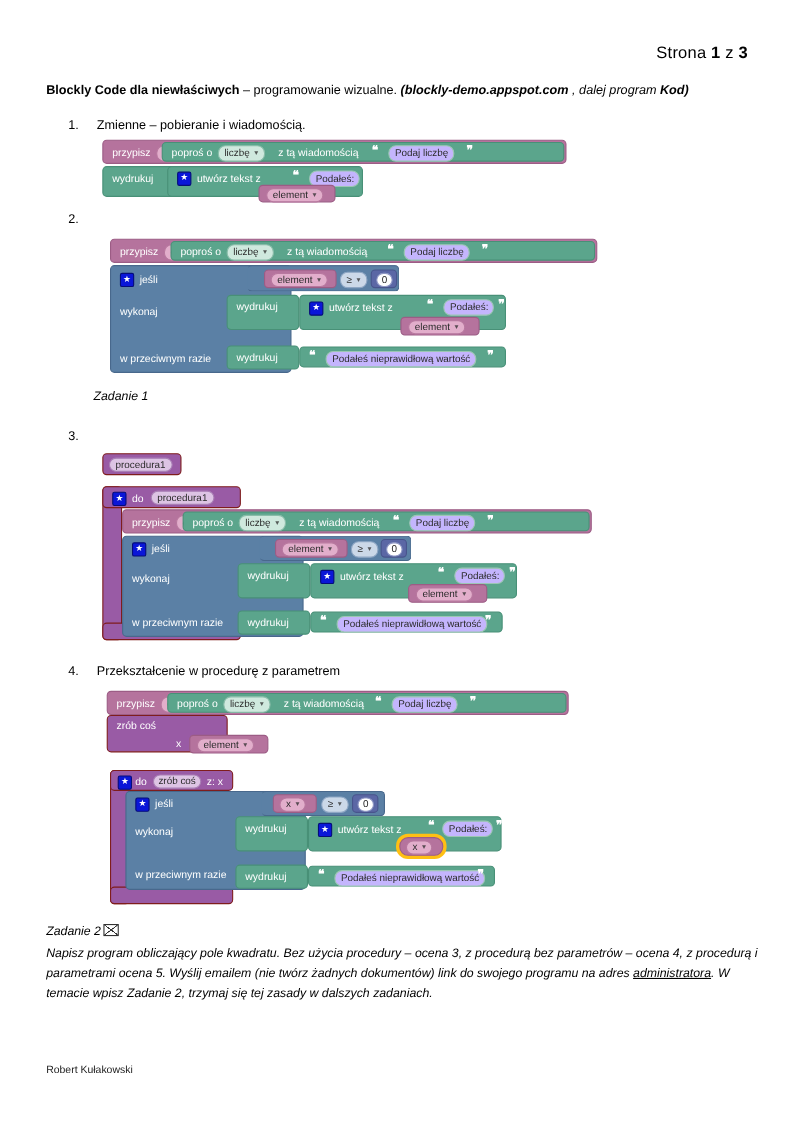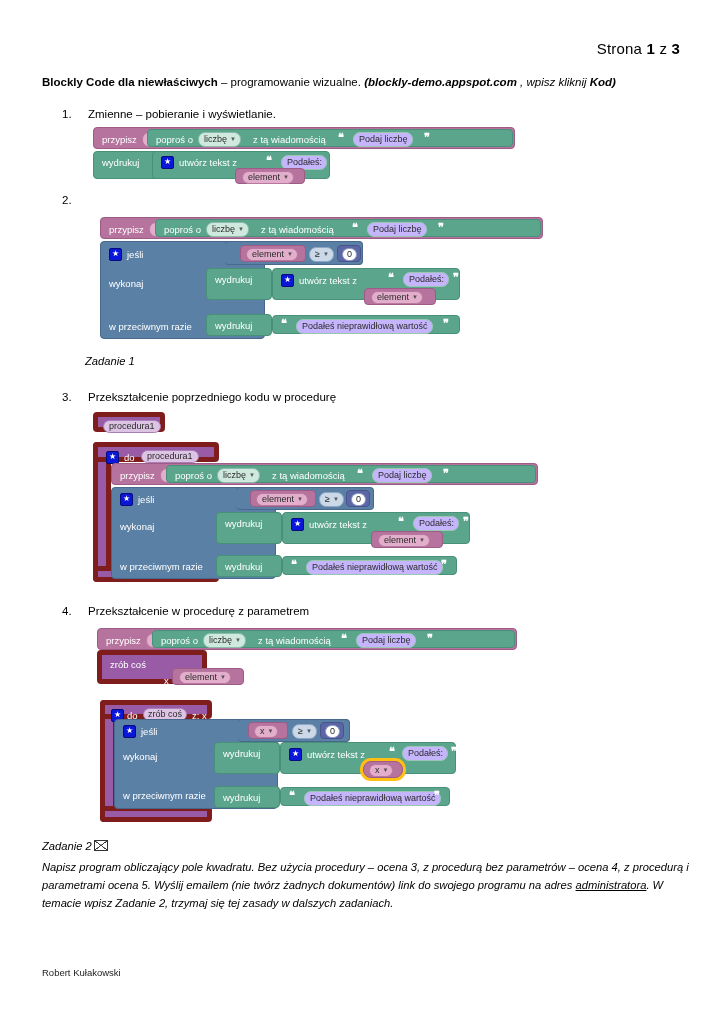--- a/index.html
+++ b/index.html
@@ -26,21 +26,21 @@
 
   
   .blk{position:absolute;box-sizing:border-box;border-radius:4px;
        font-size:9.5px;color:#fff;line-height:1;white-space:nowrap;}
   .blk .lbl{position:absolute;white-space:nowrap;}
   
   .c-var   {background:#b5739d;border:1px solid #9c5c85;}
   .c-green {background:#5ba58c;border:1px solid #489077;}
   .c-blue  {background:#5b80a5;border:1px solid #48688c;}
   .c-num   {background:#5b67a5;border:1px solid #48548c;}
-  .c-purple{background:#995ba5;border:5px solid #7f1d1d;}
+  .c-purple{background:#995ba5;border:1px solid #7f1d1d;}
 
   
   .field{position:absolute;box-sizing:border-box;border-radius:7px;
          background:#e2aecb;border:1px solid #b8789f;color:#2b2b2b;
          font-size:9px;line-height:1;padding:2px 4px 2px 5px;white-space:nowrap;}
   .field.f-green{background:#cfe9de;border-color:#89bda9;}
   .field.f-blue {background:#cbd8e8;border-color:#8ea6c4;}
   .field.f-num  {background:#ffffff;border-color:#8e97c4;color:#222;}
   .field.f-purple{background:#ddc4e4;border-color:#a97fb5;}
   .field.f-white{background:#c4b5fd;border-color:#9cc6b4;}
@@ -64,25 +64,25 @@
 </head>
 <body>
 
 <div class="page">
 
   <div class="hdr">
     <span>Strona </span><b>1</b><span> z </span><b>3</b>
   </div>
 
   <div class="title">
-    <span class="b">Blockly Code dla niewłaściwych</span><span> – programowanie wizualne. </span><span class="bi">(blockly-demo.appspot.com</span><span class="i"> , wpisz kliknij </span><span class="bi">Kod)</span>
+    <span class="b">Blockly Code dla niewłaściwych</span><span> – programowanie wizualne. </span><span class="bi">(blockly-demo.appspot.com</span><span class="i"> , dalej program </span><span class="bi">Kod)</span>
   </div>
 
   <div class="ol-num" style="left:62px;top:108px;">1.</div>
-  <div class="ol-item" style="left:88px;top:108px;">Zmienne – pobieranie i wyświetlanie.</div>
+  <div class="ol-item" style="left:88px;top:108px;">Zmienne – pobieranie i wiadomością.</div>
 
   <div>
 
     <div class="blk c-var" style="left:93px;top:127px;width:422px;height:22px;">
       <span class="lbl" style="left:8px;top:7px;">przypisz</span>
       <span class="field" style="left:48px;top:4px;"><span>element</span><span class="caret">▼</span></span>
       <span class="lbl" style="left:105px;top:7px;">wartość</span>
     </div>
 
     <div class="blk c-green" style="left:147px;top:129px;width:366px;height:18px;">
@@ -164,21 +164,20 @@
     <div class="blk c-green" style="left:272px;top:315px;width:188px;height:19px;">
       <span class="quote" style="left:8px;top:2px;">❝</span>
       <span class="field f-white" style="left:23px;top:3px;">Podałeś nieprawidłową wartość</span>
       <span class="quote" style="left:170px;top:2px;">❞</span>
     </div>
   </div>
 
   <div class="zad" style="left:85px;top:355px;">Zadanie 1</div>
 
   <div class="ol-num" style="left:62px;top:391px;">3.</div>
-  <div class="ol-item" style="left:88px;top:391px;">Przekształcenie poprzedniego kodu w procedurę</div>
 
   <div>
 
     <div class="blk c-purple" style="left:93px;top:412px;width:72px;height:20px;">
       <span class="field f-purple" style="left:5px;top:3px;padding:1px 5px;">procedura1</span>
     </div>
 
     <div class="blk c-purple" style="left:93px;top:442px;width:18px;height:140px;"></div>
     <div class="blk c-purple" style="left:93px;top:442px;width:126px;height:20px;">
       <span class="star" style="left:8px;top:4px;">★</span>

